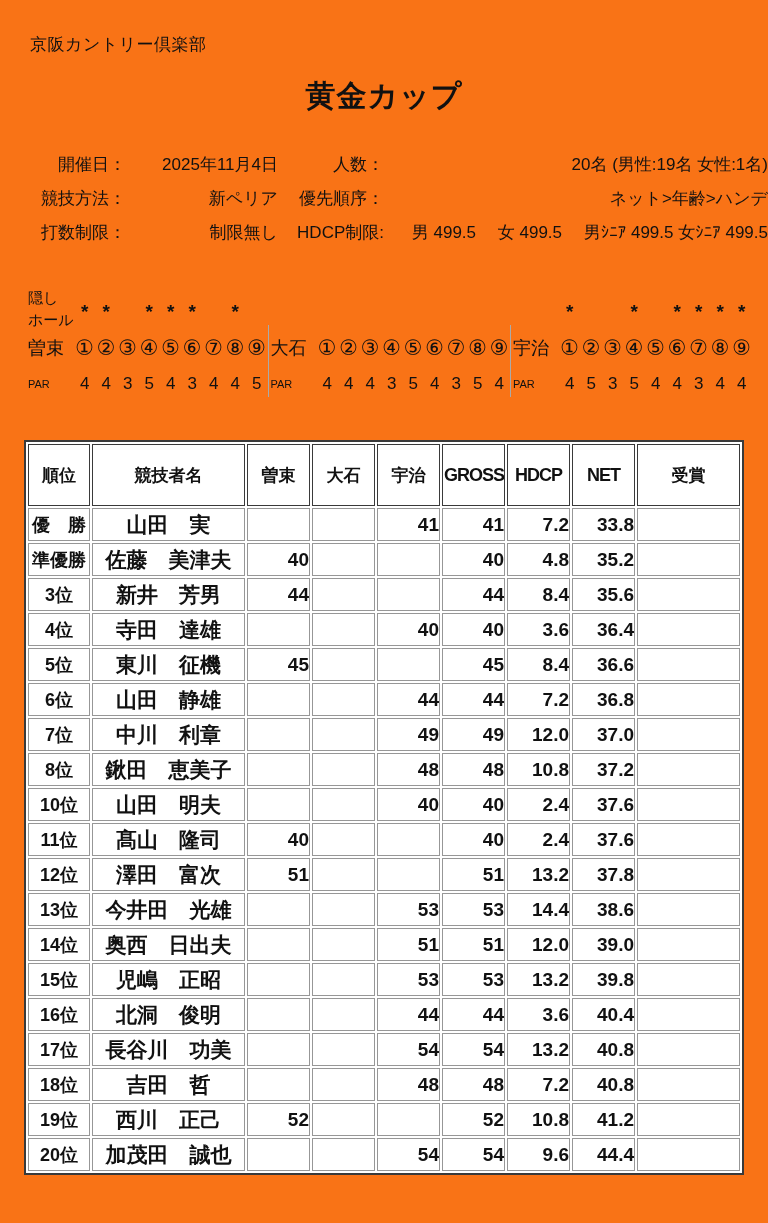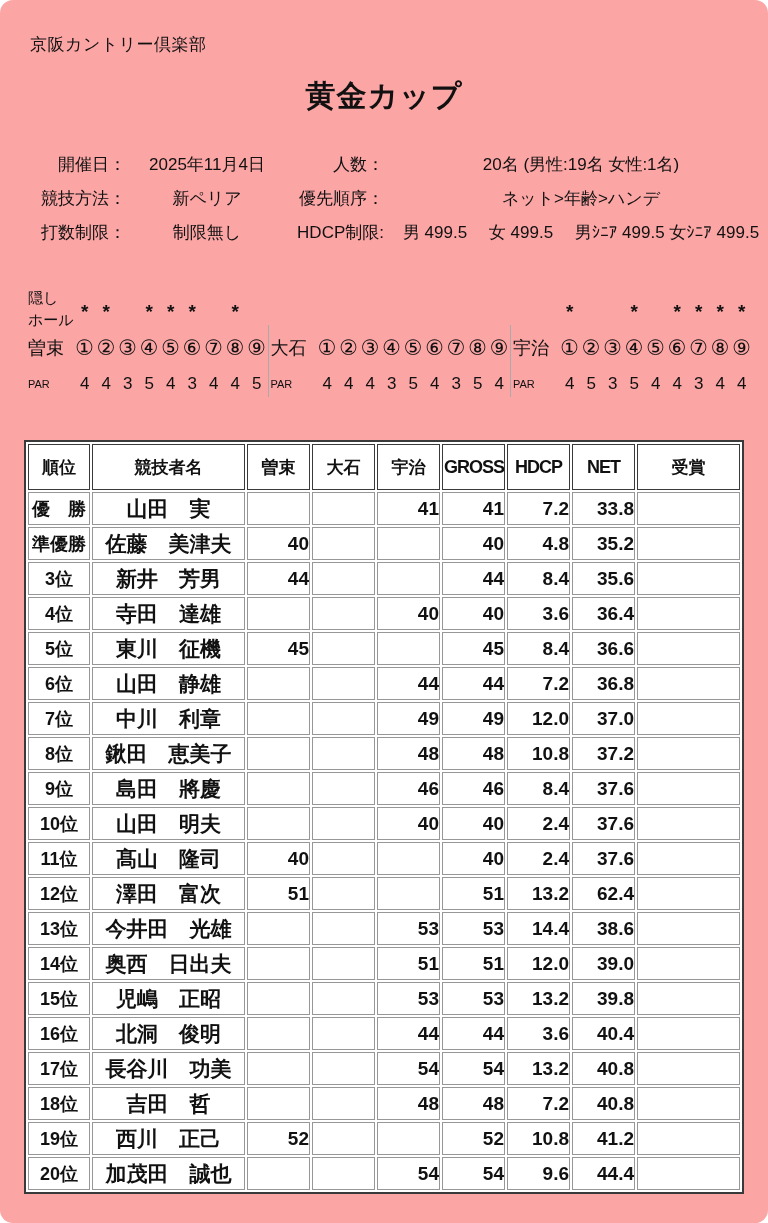--- a/index.html
+++ b/index.html
@@ -1,27 +1,27 @@
 <!DOCTYPE html>
 <html><head>
 <meta charset="utf-8">
 <style>
   html,body{margin:0;padding:0;background:#fff;}
   body{font-family:"Liberation Sans","DejaVu Sans",sans-serif;color:#111;}
-  .page{position:relative;width:768px;height:1223px;background:#fca5a5;overflow:hidden;border-radius:13px;}
+  .page{position:relative;width:768px;height:1223px;background:#f97316;overflow:hidden;}
 
   .club-name{position:absolute;left:30px;top:33px;font-size:17px;letter-spacing:0.5px;}
   .page-title{position:absolute;left:0;top:76px;width:100%;text-align:center;
     font-size:30px;font-weight:bold;letter-spacing:1px;font-family:Liberation Serif, serif;}
 
   .info-section{position:absolute;left:0;top:153px;width:768px;font-size:17px;}
   .info-row{display:grid;grid-template-columns:126px 142px 96px auto;column-gap:10px;
     align-items:baseline;height:34px;}
   .info-label{text-align:right;white-space:nowrap;}
-  .info-value{text-align:center;white-space:nowrap;}
+  .info-value{text-align:right;white-space:nowrap;}
 
   .hidden-section{position:absolute;left:28px;top:287px;width:720px;}
   .hh-label{position:absolute;left:0;top:0;width:58px;text-align:left;
     font-size:15px;line-height:22px;white-space:nowrap;}
   .course-blocks{display:flex;margin-top:10px;}
   .course-block{position:relative;}
   .course-block + .course-block{padding-left:3px;}
   .course-block + .course-block::before{content:"";position:absolute;left:0;top:28px;bottom:2px;
     width:1px;background:#aaa;}
   .hh-row{display:grid;grid-template-columns:46px repeat(9,21.5px);align-items:center;}
@@ -32,21 +32,21 @@
   .hh-name{text-align:left;font-size:18px;white-space:nowrap;}
   .ast{font-size:19px;font-weight:bold;}
   .hole-circle{font-size:21px;}
   .par-num{font-size:17px;}
   .par-label{font-size:11px;}
 
   table.results{position:absolute;left:24px;top:440px;width:720px;
     border-collapse:separate;border-spacing:2px;border:2px solid #3a3a3a;
     table-layout:fixed;background:#fff;}
   table.results th{border:1px solid #3a3a3a;font-size:17px;font-weight:bold;
-    height:44px;text-align:center;padding:0 1px;overflow:hidden;white-space:nowrap;}
+    height:44px;text-align:center;padding:8px 1px;overflow:hidden;white-space:nowrap;}
   table.results th.gross-h,table.results th.hdcp-h,table.results th.net-h{
     font-size:18px;letter-spacing:-1px;}
   table.results td{border:1px solid #979797;height:31px;font-weight:bold;
     overflow:hidden;white-space:nowrap;padding:0;}
   td.rank{ text-align:center;font-size:18px;}
   td.name{ text-align:center;font-size:21px;}
   td.num{  text-align:right;font-size:19px;padding-right:6px;}
   td.award{}
 </style>
 </head>
@@ -312,31 +312,20 @@
           <td class="name">鍬田　恵美子</td>
           <td class="num"></td>
           <td class="num"></td>
           <td class="num">48</td>
           <td class="num">48</td>
           <td class="num">10.8</td>
           <td class="num">37.2</td>
           <td class="award"></td>
         </tr>
         <tr>
-          <td class="rank">9位</td>
-          <td class="name">島田　將慶</td>
-          <td class="num"></td>
-          <td class="num"></td>
-          <td class="num">46</td>
-          <td class="num">46</td>
-          <td class="num">8.4</td>
-          <td class="num">37.6</td>
-          <td class="award"></td>
-        </tr>
-        <tr>
           <td class="rank">10位</td>
           <td class="name">山田　明夫</td>
           <td class="num"></td>
           <td class="num"></td>
           <td class="num">40</td>
           <td class="num">40</td>
           <td class="num">2.4</td>
           <td class="num">37.6</td>
           <td class="award"></td>
         </tr>
@@ -352,21 +341,21 @@
           <td class="award"></td>
         </tr>
         <tr>
           <td class="rank">12位</td>
           <td class="name">澤田　富次</td>
           <td class="num">51</td>
           <td class="num"></td>
           <td class="num"></td>
           <td class="num">51</td>
           <td class="num">13.2</td>
-          <td class="num">62.4</td>
+          <td class="num">37.8</td>
           <td class="award"></td>
         </tr>
         <tr>
           <td class="rank">13位</td>
           <td class="name">今井田　光雄</td>
           <td class="num"></td>
           <td class="num"></td>
           <td class="num">53</td>
           <td class="num">53</td>
           <td class="num">14.4</td>

